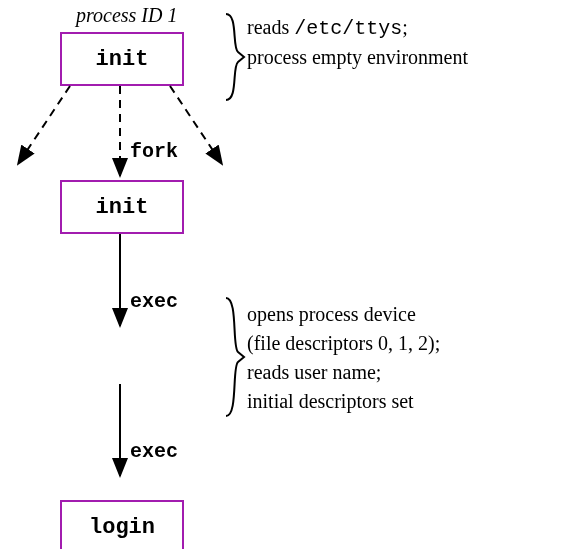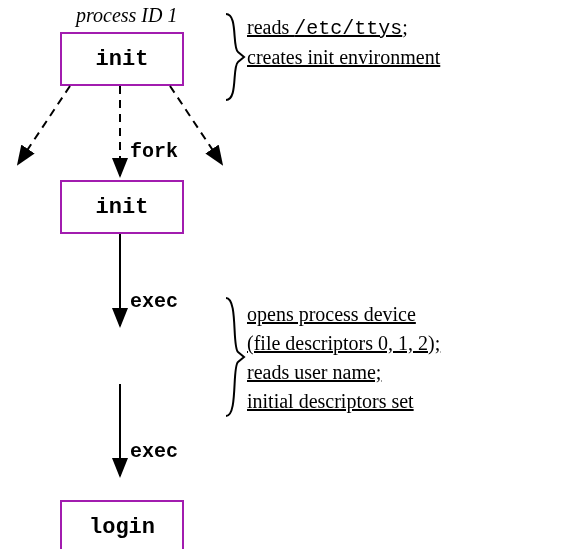--- a/index.html
+++ b/index.html
@@ -39,21 +39,20 @@
     position: absolute;
     font-family: "Courier New", Courier, monospace;
     font-size: 20px;
     font-weight: bold;
   }
   .annotation {
     position: absolute;
     font-size: 20px;
     line-height: 1.45;
     white-space: nowrap;
-    text-decoration: underline;
   }
   .annotation .mono {
     font-family: "Courier New", Courier, monospace;
   }
   svg.overlay {
     position: absolute;
     left: 0; top: 0;
     width: 580px; height: 549px;
     pointer-events: none;
   }
@@ -75,21 +74,21 @@
   <div class="arrow-label" style="left:130px; top:140px;">fork</div>
 
   <div class="arrow-label" style="left:130px; top:290px;">exec</div>
 
   <div class="arrow-label" style="left:130px; top:440px;">exec</div>
 
   <div class="annotation" style="left:247px; top:13px;">
     <div>
       <span>reads </span><span class="mono">/etc/ttys</span><span>;</span>
     </div>
-    <div>creates init environment</div>
+    <div>process empty environment</div>
   </div>
 
   <div class="annotation" style="left:247px; top:300px;">
     <div>opens process device</div>
     <div>(file descriptors 0, 1, 2);</div>
     <div>reads user name;</div>
     <div>initial descriptors set</div>
   </div>
 
   <svg class="overlay" viewBox="0 0 580 549">

